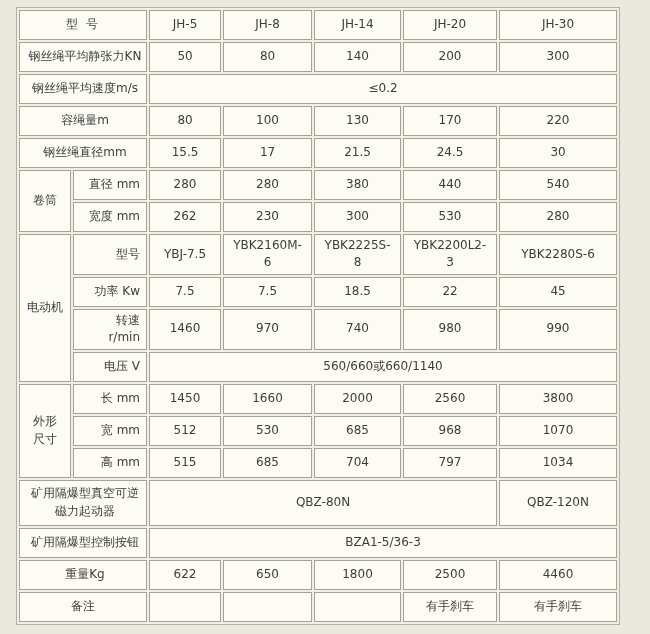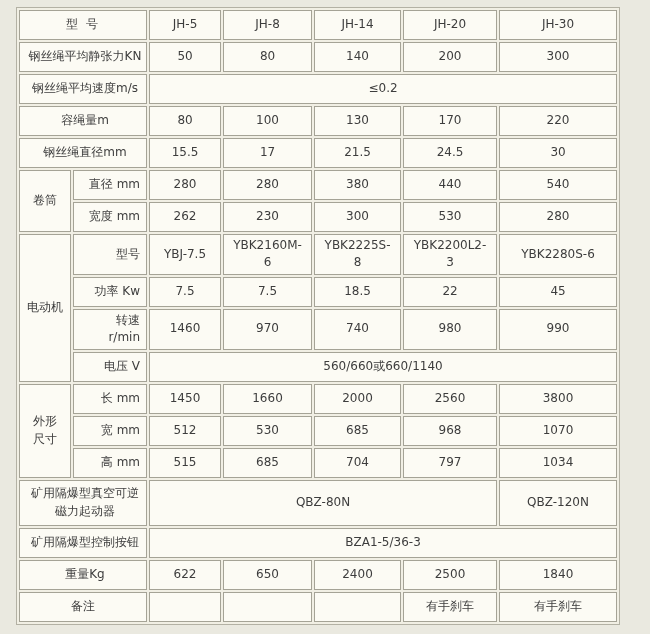--- a/index.html
+++ b/index.html
@@ -207,23 +207,23 @@
 
     <tr>
       <td colspan="2" class="lbl">矿用隔爆型控制按钮</td>
       <td colspan="5" class="ctr">BZA1-5/36-3</td>
     </tr>
 
     <tr>
       <td colspan="2" class="lbl">重量Kg</td>
       <td>622</td>
       <td>650</td>
-      <td>2400</td>
+      <td>1800</td>
       <td>2500</td>
-      <td>1840</td>
+      <td>4460</td>
     </tr>
 
     <tr>
       <td colspan="2" class="ctr">备注</td>
       <td></td>
       <td></td>
       <td></td>
       <td>有手刹车</td>
       <td>有手刹车</td>
     </tr>

